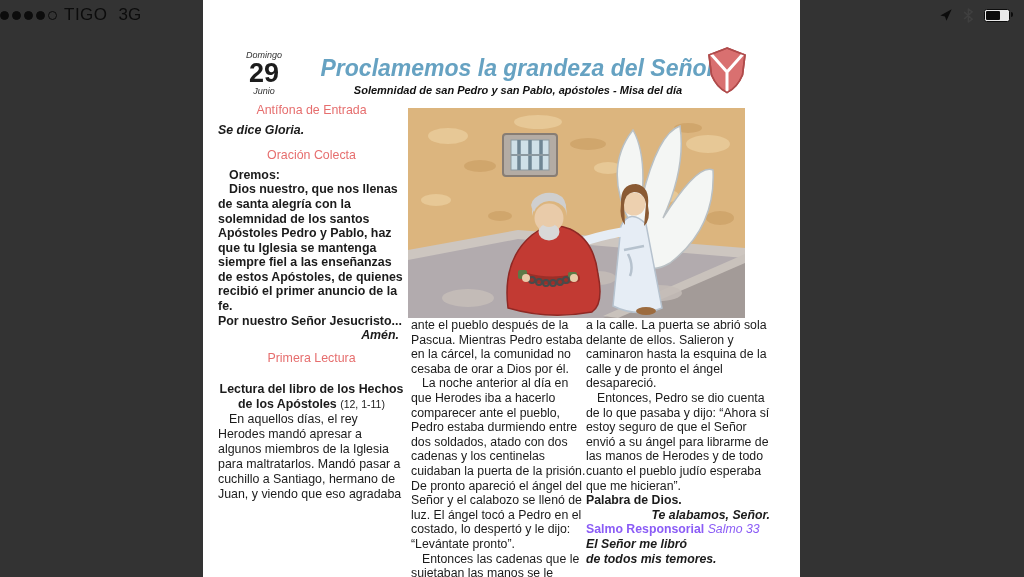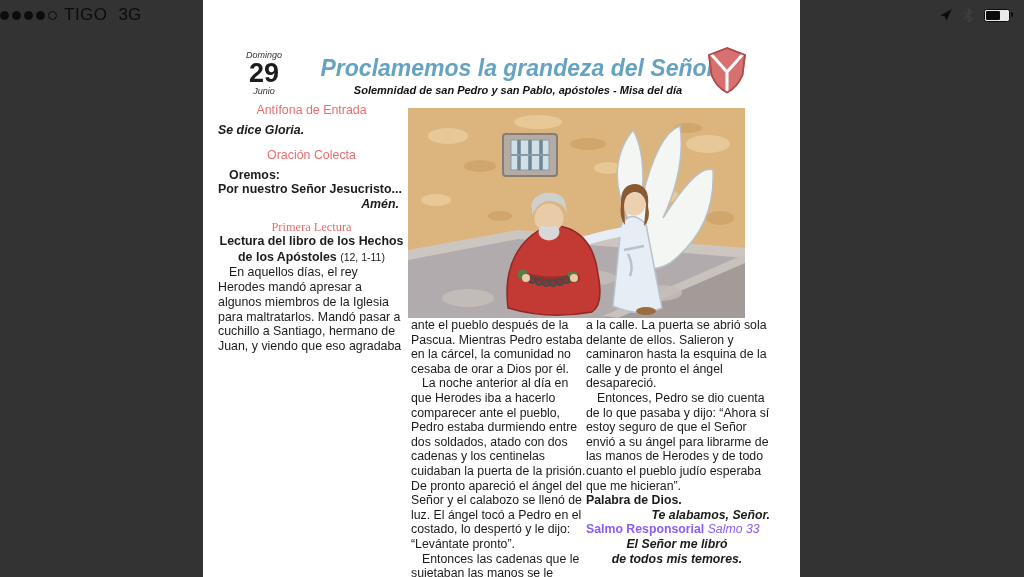--- a/index.html
+++ b/index.html
@@ -44,21 +44,21 @@
   .gap8{margin-top:8px;}
   .gap10{margin-top:10px;}
   .compact{line-height:14.6px;}
   .amen{font-weight:bold;font-style:italic;text-align:right;padding-right:6px;}
   .lectura-title{font-weight:bold;text-align:center;line-height:15.2px;}
   .lectura-ref{font-weight:normal;font-size:10.5px;}
   .response{font-weight:bold;font-style:italic;text-align:right;padding-right:2px;}
   .salmo-line{margin-top:9px;color:#8b5cf6;}
   .salmo-bold{font-weight:bold;}
   .salmo-ref{font-style:italic;}
-  .antiphon{margin-top:9px;font-weight:bold;font-style:italic;text-align:center;padding-right:4px;}
+  .antiphon{margin-top:9px;font-weight:bold;font-style:italic;text-align:left;padding-right:4px;}
   
   .illustration{position:absolute;left:205px;top:108px;width:337px;height:210px;}
 </style>
 </head>
 <body>
 
 <div class="statusbar-left">
   <span class="signal-dots">
       <span class="dot filled"></span>
       <span class="dot filled"></span>
@@ -177,23 +177,24 @@
     </g>
     <circle cx="118" cy="170" r="4" fill="#e9cba9"></circle>
       <circle cx="166" cy="170" r="4" fill="#e9cba9"></circle>
   </svg>
 
   <div class="col col-left">
     <div class="red-heading">Antífona de Entrada</div>
     <p class="rubric">Se dice Gloria.</p>
     <div class="red-heading gap10">Oración Colecta</div>
     <p class="bold indent compact">Oremos:</p>
+    <p class="bold indent compact">Dios nuestro, que nos llenas de santa alegría con la solemnidad de los santos Apóstoles Pedro y Pablo, haz que tu Iglesia se mantenga siempre fiel a las enseñanzas de estos Apóstoles, de quienes recibió el primer anuncio de la fe.</p>
     <p class="bold compact">Por nuestro Señor Jesucristo...</p>
     <p class="amen compact">Amén.</p>
-    <div class="red-heading gap8" style="margin-bottom:0;font-family:Liberation Serif, serif;">Primera Lectura</div>
+    <div class="red-heading gap8" style="margin-bottom:16px;">Primera Lectura</div>
     <p class="lectura-title">
       <span>Lectura del libro de los Hechos de los Apóstoles</span>
       <span class="lectura-ref">(12, 1-11)</span>
     </p>
     <p class="indent gap8">En aquellos días, el rey Herodes mandó apresar a algunos miembros de la Iglesia para maltratarlos. Mandó pasar a cuchillo a Santiago, hermano de Juan, y viendo que eso agradaba</p>
   </div>
 
   <div class="col col-mid">
     <p>ante el pueblo después de la Pascua. Mientras Pedro estaba en la cárcel, la comunidad no cesaba de orar a Dios por él.</p>
     <p class="indent">La noche anterior al día en que Herodes iba a hacerlo comparecer ante el pueblo, Pedro estaba durmiendo entre dos soldados, atado con dos cadenas y los centinelas cuidaban la puerta de la prisión. De pronto apareció el ángel del Señor y el calabozo se llenó de luz. El ángel tocó a Pedro en el costado, lo despertó y le dijo: “Levántate pronto”.</p>

